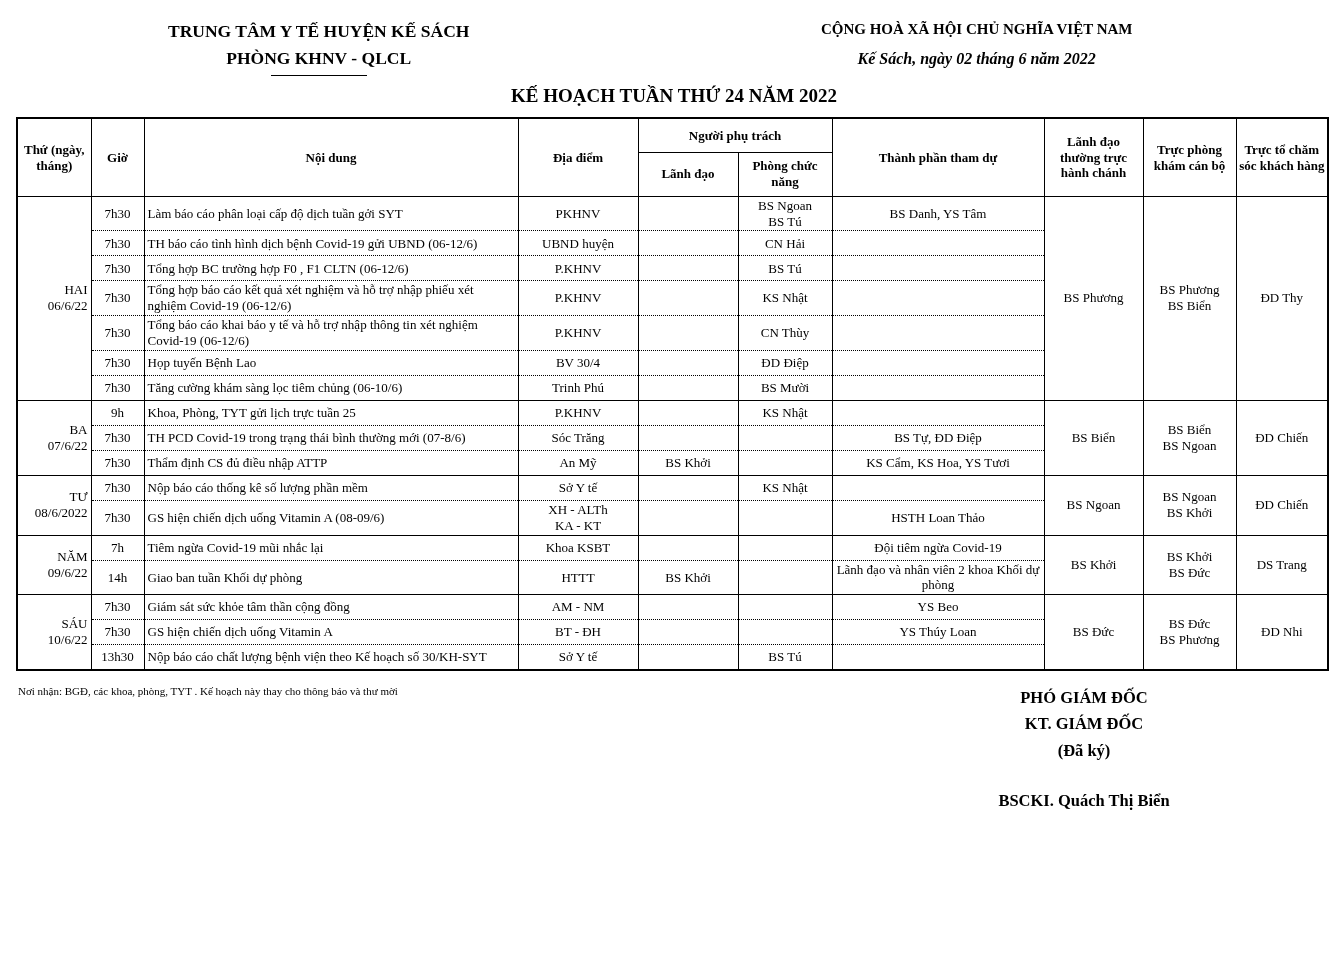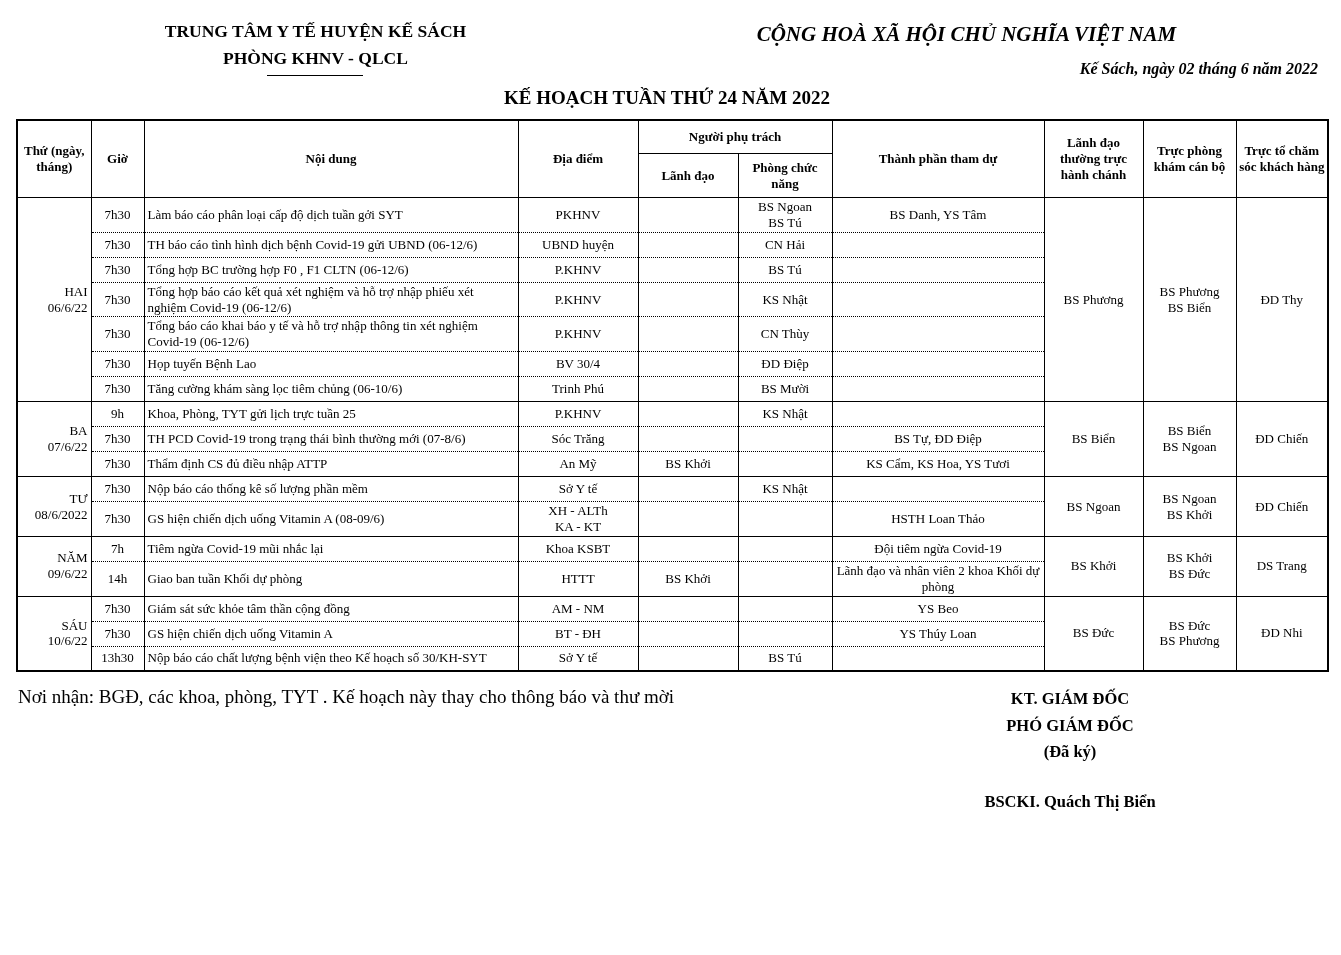--- a/index.html
+++ b/index.html
@@ -1,31 +1,31 @@
 <!DOCTYPE html>
 <html><head>
 <meta charset="utf-8">
 <style>
   html,body{margin:0;padding:0;background:#fff;}
   body{
     width:1341px;height:955px;
     font-family:"Liberation Serif","DejaVu Serif",serif;
     color:#000;position:relative;overflow:hidden;
   }
-  .page{padding:16px 23px 0 16px;}
+  .page{padding:16px 9px 0 16px;}
   
   .letterhead{display:flex;width:100%;}
   .lh-left{width:46%;text-align:center;padding-top:2px;}
   .lh-right{width:54%;text-align:center;padding-top:2px;}
   .org-line{font-weight:bold;font-size:17.5px;line-height:1.55;white-space:pre-line;}
   .org-rule{width:96px;border-top:1.2px solid #000;margin:3px auto 0;}
-  .nat-line1{font-weight:bold;font-size:21px;line-height:1.55;font-style:italic;}
+  .nat-line1{font-weight:bold;font-size:15px;line-height:1.55;}
   .nat-line2{font-weight:bold;font-size:17.5px;display:inline-block;
              border-bottom:1.4px solid #000;padding:0 4px 2px;line-height:1.3;}
-  .date-line{font-style:italic;font-weight:bold;font-size:16px;margin-top:9px;text-align:right;}
+  .date-line{font-style:italic;font-weight:bold;font-size:16px;margin-top:9px;}
   .doc-title{text-align:center;font-weight:bold;font-size:19px;margin:9px 0 10px;}
   
   table.plan{
     border-collapse:collapse;table-layout:fixed;
     width:1311px;margin-left:0px;
     font-size:13px;line-height:1.22;
   }
   table.plan{border:2px solid #000;}
   table.plan th{
     border:1.2px solid #000;font-weight:bold;text-align:center;
@@ -36,21 +36,21 @@
     border-top:1.3px dotted #000;
     vertical-align:middle;padding:1px 3px;white-space:pre-line;
   }
   table.plan tr{height:25px;}
   tr.day-first td{border-top:1.8px solid #000;}
   td.c-day{font-weight:normal;text-align:right;}
   td.c-center{text-align:center;}
   td.c-left{text-align:left;padding-left:5px;}
   
   .foot{display:flex;margin-top:14px;align-items:flex-start;}
-  .foot-left{flex:1;font-size:19px;padding-left:2px;}
+  .foot-left{flex:1;font-size:11px;padding-left:2px;}
   .foot-sign{width:320px;margin-right:88px;text-align:center;
              font-weight:bold;font-size:16.5px;line-height:1.6;}
   .signer{margin-top:24px;font-weight:bold;font-size:16.5px;}
 </style>
 </head>
 <body>
 
 <div class="page">
 
   <div class="letterhead">
@@ -265,20 +265,20 @@
           <td class="c-center"></td>
           <td class="c-center">BS Tú</td>
           <td class="c-center"></td>
         </tr>
       </tbody>
   </table>
 
   <div class="foot">
     <div class="foot-left">Nơi nhận: BGĐ, các khoa, phòng, TYT . Kế hoạch này thay cho thông báo và thư mời</div>
     <div class="foot-sign">
+      <div>PHÓ GIÁM ĐỐC</div>
       <div>KT. GIÁM ĐỐC</div>
-      <div>PHÓ GIÁM ĐỐC</div>
       <div>(Đã ký)</div>
       <div class="signer">BSCKI. Quách Thị Biển</div>
     </div>
   </div>
 
 </div>
 
 </body></html>

